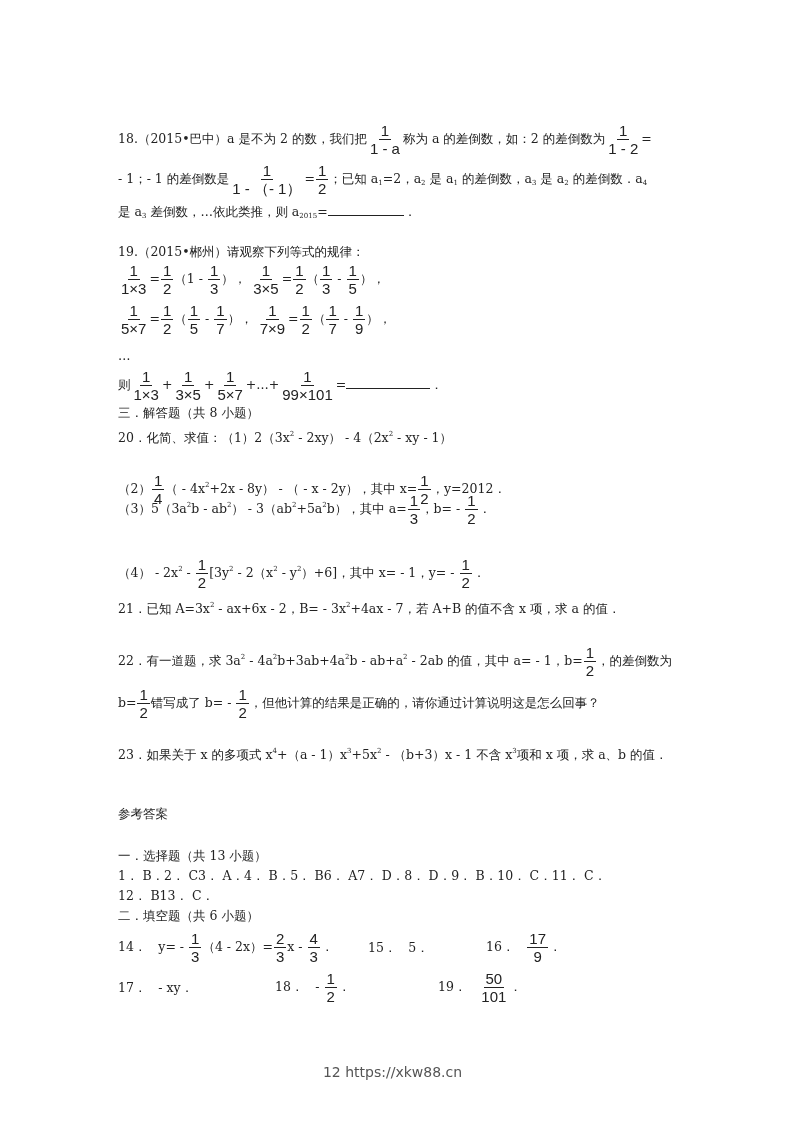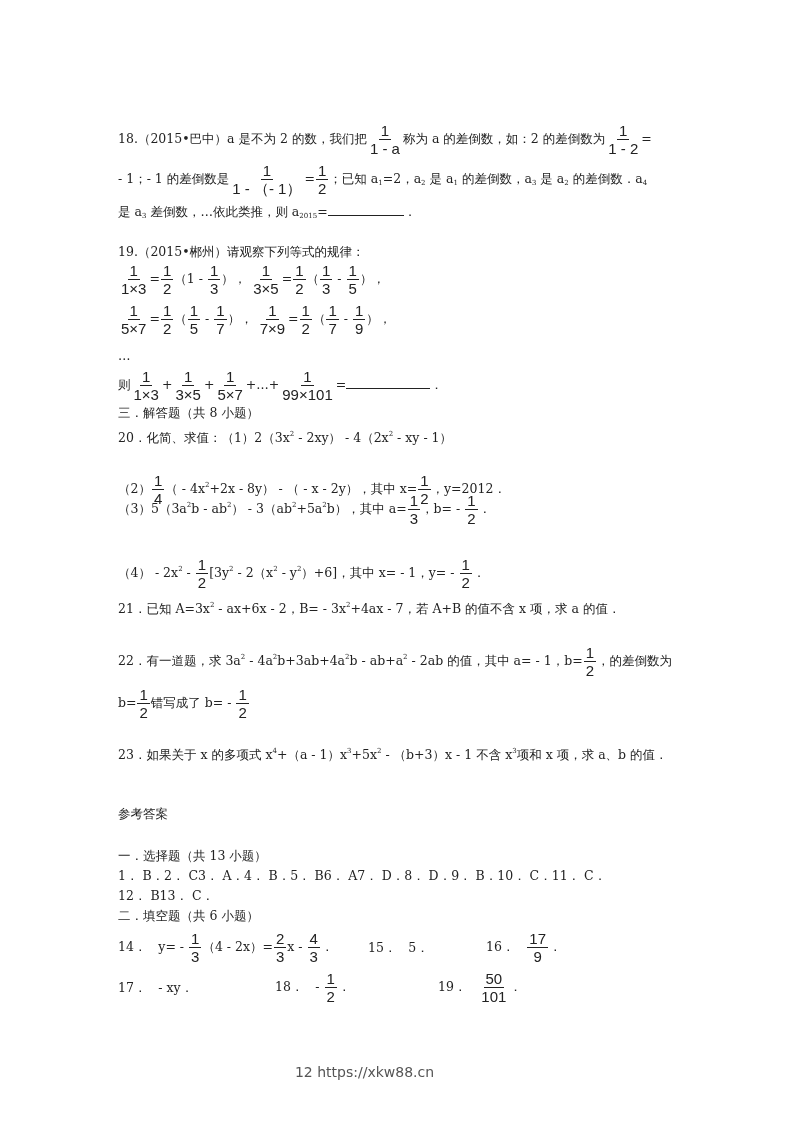--- a/index.html
+++ b/index.html
@@ -7,21 +7,21 @@
          font-family:"DejaVu Serif","Liberation Serif",serif; color:#222; font-size:12.5px; }
   .line { position:absolute; left:118px; white-space:nowrap; line-height:16px; }
   .frac { display:inline-flex; flex-direction:column; align-items:center; vertical-align:middle;
           font-family:"Liberation Sans","DejaVu Sans",sans-serif; font-size:15px; line-height:17px; margin:0 1px; }
   .frac .num { padding:0 2px; border-bottom:1px solid #222; }
   .frac .den { padding:0 2px; }
   sup { font-size:7px; vertical-align:6px; }
   sub { font-size:7px; vertical-align:-2px; }
   .blank { display:inline-block; border-bottom:1px solid #222; vertical-align:baseline; }
   .footer { position:absolute; top:1064px; left:0; width:729px; text-align:center;
-            font-family:"DejaVu Sans","Liberation Sans",sans-serif; font-size:14px; color:#555; }
+            font-family:"DejaVu Sans","Liberation Sans",sans-serif; font-size:14px; color:#555;padding-left:28px; }
 </style>
 </head>
 <body>
 
 <div>
   <div class="line" style="top:122px;">
     <span>18.</span><span>（2015•巴中）</span><span>a 是不为 2 的数，我们把</span><span class="frac">
         <span class="num">1</span>
         <span class="den">1 - a</span>
       </span><span>称为 a 的差倒数，如：2 的差倒数为</span><span class="frac">
@@ -162,21 +162,21 @@
         <span class="den">2</span>
       </span><span>，的差倒数为</span>
   </div>
   <div class="line" style="top:686px;">
     <span>b=</span><span class="frac">
         <span class="num">1</span>
         <span class="den">2</span>
       </span><span>错写成了 b= - </span><span class="frac">
         <span class="num">1</span>
         <span class="den">2</span>
-      </span>
+      </span><span>，但他计算的结果是正确的，请你通过计算说明这是怎么回事？</span>
   </div>
 </div>
 
 <div class="line" style="top:743px;">
   <span>23．如果关于 x 的多项式 x</span><sup>4</sup><span>+（a - 1）x</span><sup>3</sup><span>+5x</span><sup>2</sup><span> - （b+3）x - 1 不含 x</span><sup>3</sup><span>项和 x 项，求 a、b 的值．</span>
 </div>
 
 <div>
   <div class="line" style="top:806px;">参考答案</div>
   <div class="line" style="top:848px;">一．选择题（共 13 小题）</div>

